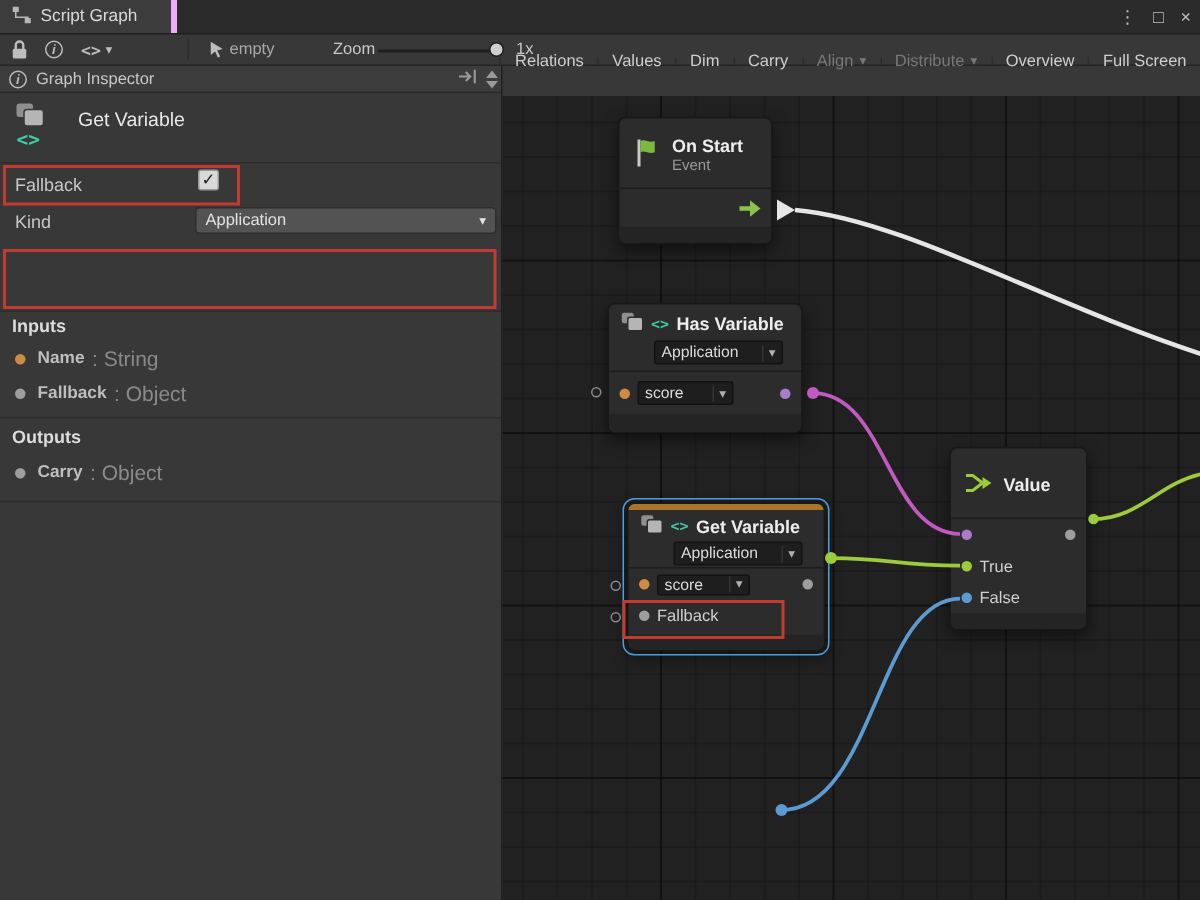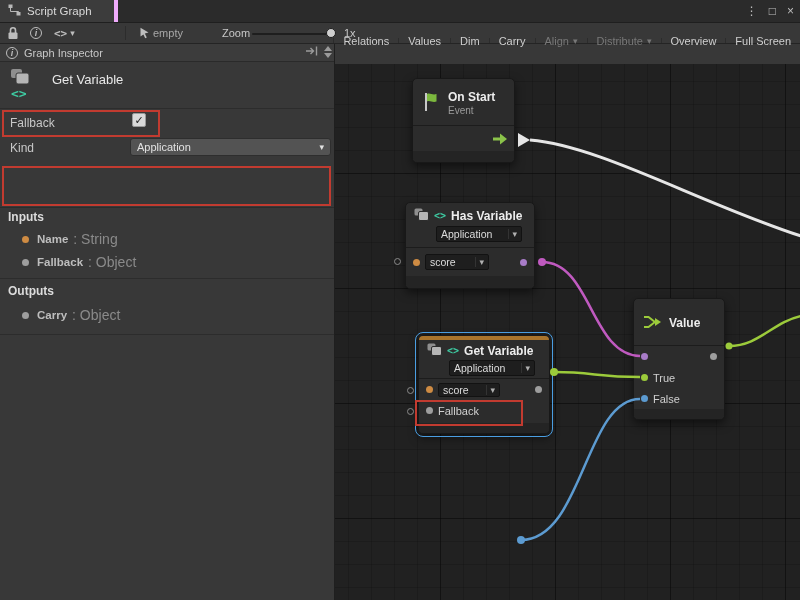--- a/index.html
+++ b/index.html
@@ -55,21 +55,21 @@
               border:1px solid #9A9A9A; border-radius:2px; color:#1B1B1B; font-weight:bold; font-size:11px;
               line-height:12px; text-align:center; }
   .insp-dropdown { position:absolute; left:130px; top:94px; width:201px; height:18px; background:#535353;
                    border:1px solid #2E2E2E; border-radius:3px; display:flex; align-items:center;
                    justify-content:space-between; padding:0 6px; color:#E2E2E2; font-size:11px; }
   .warning-box { position:absolute; left:5px; top:127px; width:322px; height:31px; background:#3A3A3A;
                  border:1px solid #2D2D2D; border-radius:3px; display:flex; align-items:center; gap:10px;
                  padding-left:8px; }
   .warning-text { font-size:11px; color:#ADADAD; }
   .section-header { position:absolute; left:8px; font-size:12px; font-weight:bold; color:#DCDCDC; }
-  .prop-row { position:absolute; left:10px; display:flex; align-items:center; gap:8px;margin-left:12px; }
+  .prop-row { position:absolute; left:10px; display:flex; align-items:center; gap:8px; }
   .prop-dot { width:7px; height:7px; border-radius:50%; flex:none; }
   .prop-name { font-weight:bold; color:#BEBEBE; font-size:11.5px; }
   .prop-type { color:#8A8A8A; font-size:14px; margin-left:-3px; }
 
   .red-box { position:absolute; border:2px solid #C23B30; z-index:10; pointer-events:none; }
 
   
   .graph { position:absolute; left:335px; top:44px; right:0; bottom:0; overflow:hidden;
            background-color:#212121;
            background-image:

